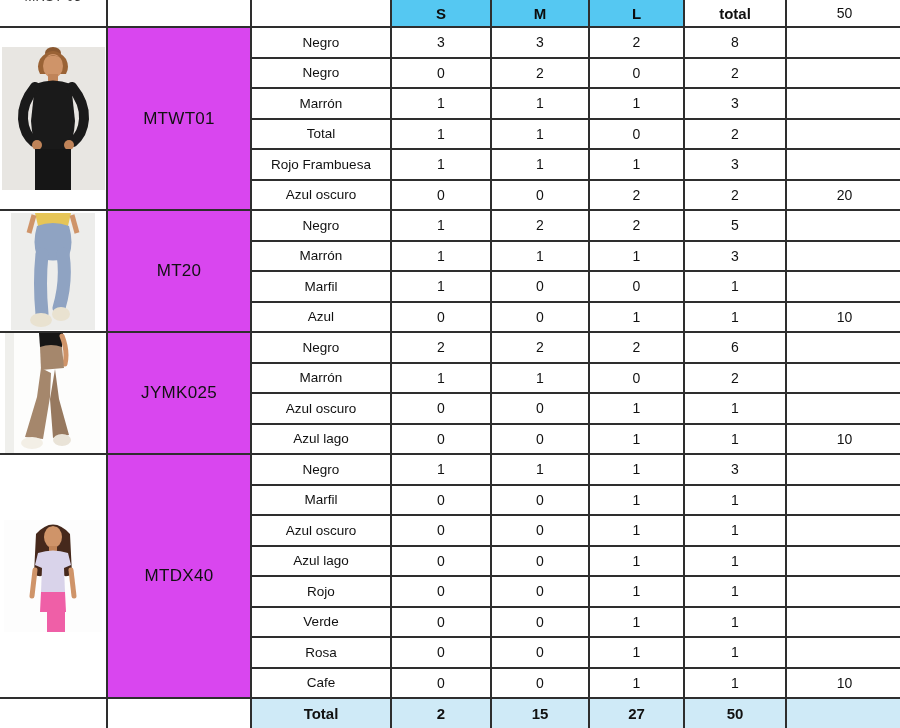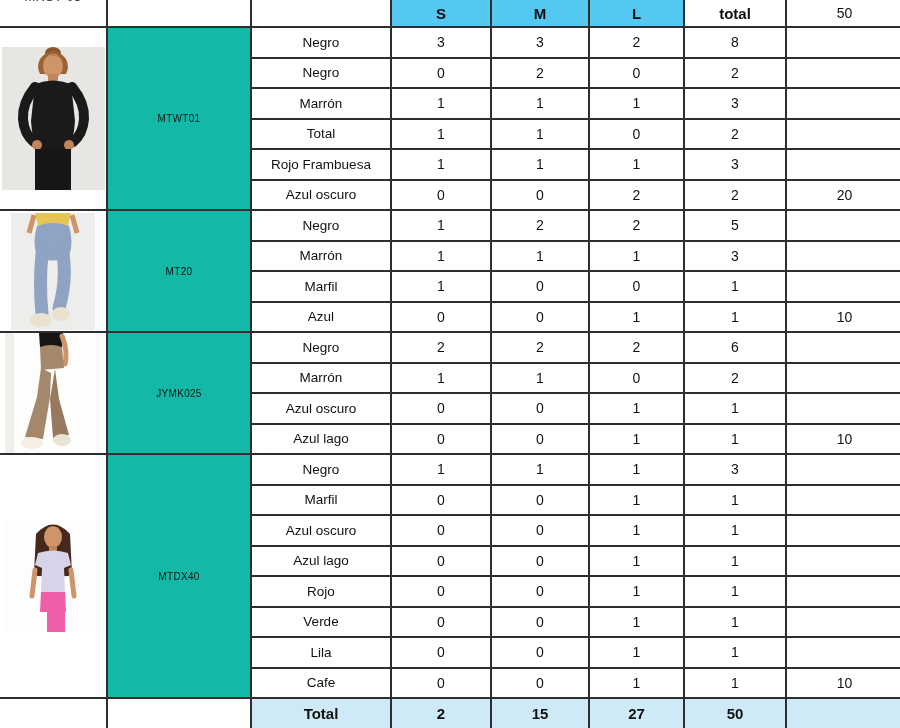--- a/index.html
+++ b/index.html
@@ -14,21 +14,21 @@
   td{border:2px solid var(--grid);padding:0;text-align:center;vertical-align:middle;
      font-size:14px;overflow:hidden;white-space:nowrap;}
   thead tr{height:28px;}
   tbody tr{height:30.5px;}
   tfoot tr{height:31px;}
   .clip-cell{position:relative;}
   .clipped-code{position:absolute;top:-11px;left:0;width:100%;text-align:center;
      font-size:13px;color:#333;letter-spacing:.3px;}
   .size-cell{background:var(--size-bg);font-weight:bold;font-size:15px;color:#0d0d0d;}
   .totalh-cell{font-weight:bold;font-size:15px;}
-  .code-cell{font-size:10px;letter-spacing:.3px;background:#14b8a6;}
+  .code-cell{font-size:17px;letter-spacing:.3px;background:#d946ef;}
   .img-cell{background:#fff;vertical-align:middle;}
   .img-wrap{display:flex;align-items:center;justify-content:center;}
   .color-cell{font-size:13.5px;margin-top:16px;}
   .num-cell{font-size:14px;}
   .total-row td{background:var(--total-bg);font-weight:bold;font-size:15px;}
   .total-row td.white{background:#fff;}
   svg{display:block;}
 </style>
 </head>
 <body>
@@ -282,21 +282,21 @@
         </tr>
         <tr>
           <td class="color-cell">Verde</td>
           <td class="num-cell">0</td>
           <td class="num-cell">0</td>
           <td class="num-cell">1</td>
           <td class="num-cell">1</td>
           <td class="num-cell"></td>
         </tr>
         <tr>
-          <td class="color-cell">Lila</td>
+          <td class="color-cell">Rosa</td>
           <td class="num-cell">0</td>
           <td class="num-cell">0</td>
           <td class="num-cell">1</td>
           <td class="num-cell">1</td>
           <td class="num-cell"></td>
         </tr>
         <tr>
           <td class="color-cell">Cafe</td>
           <td class="num-cell">0</td>
           <td class="num-cell">0</td>

